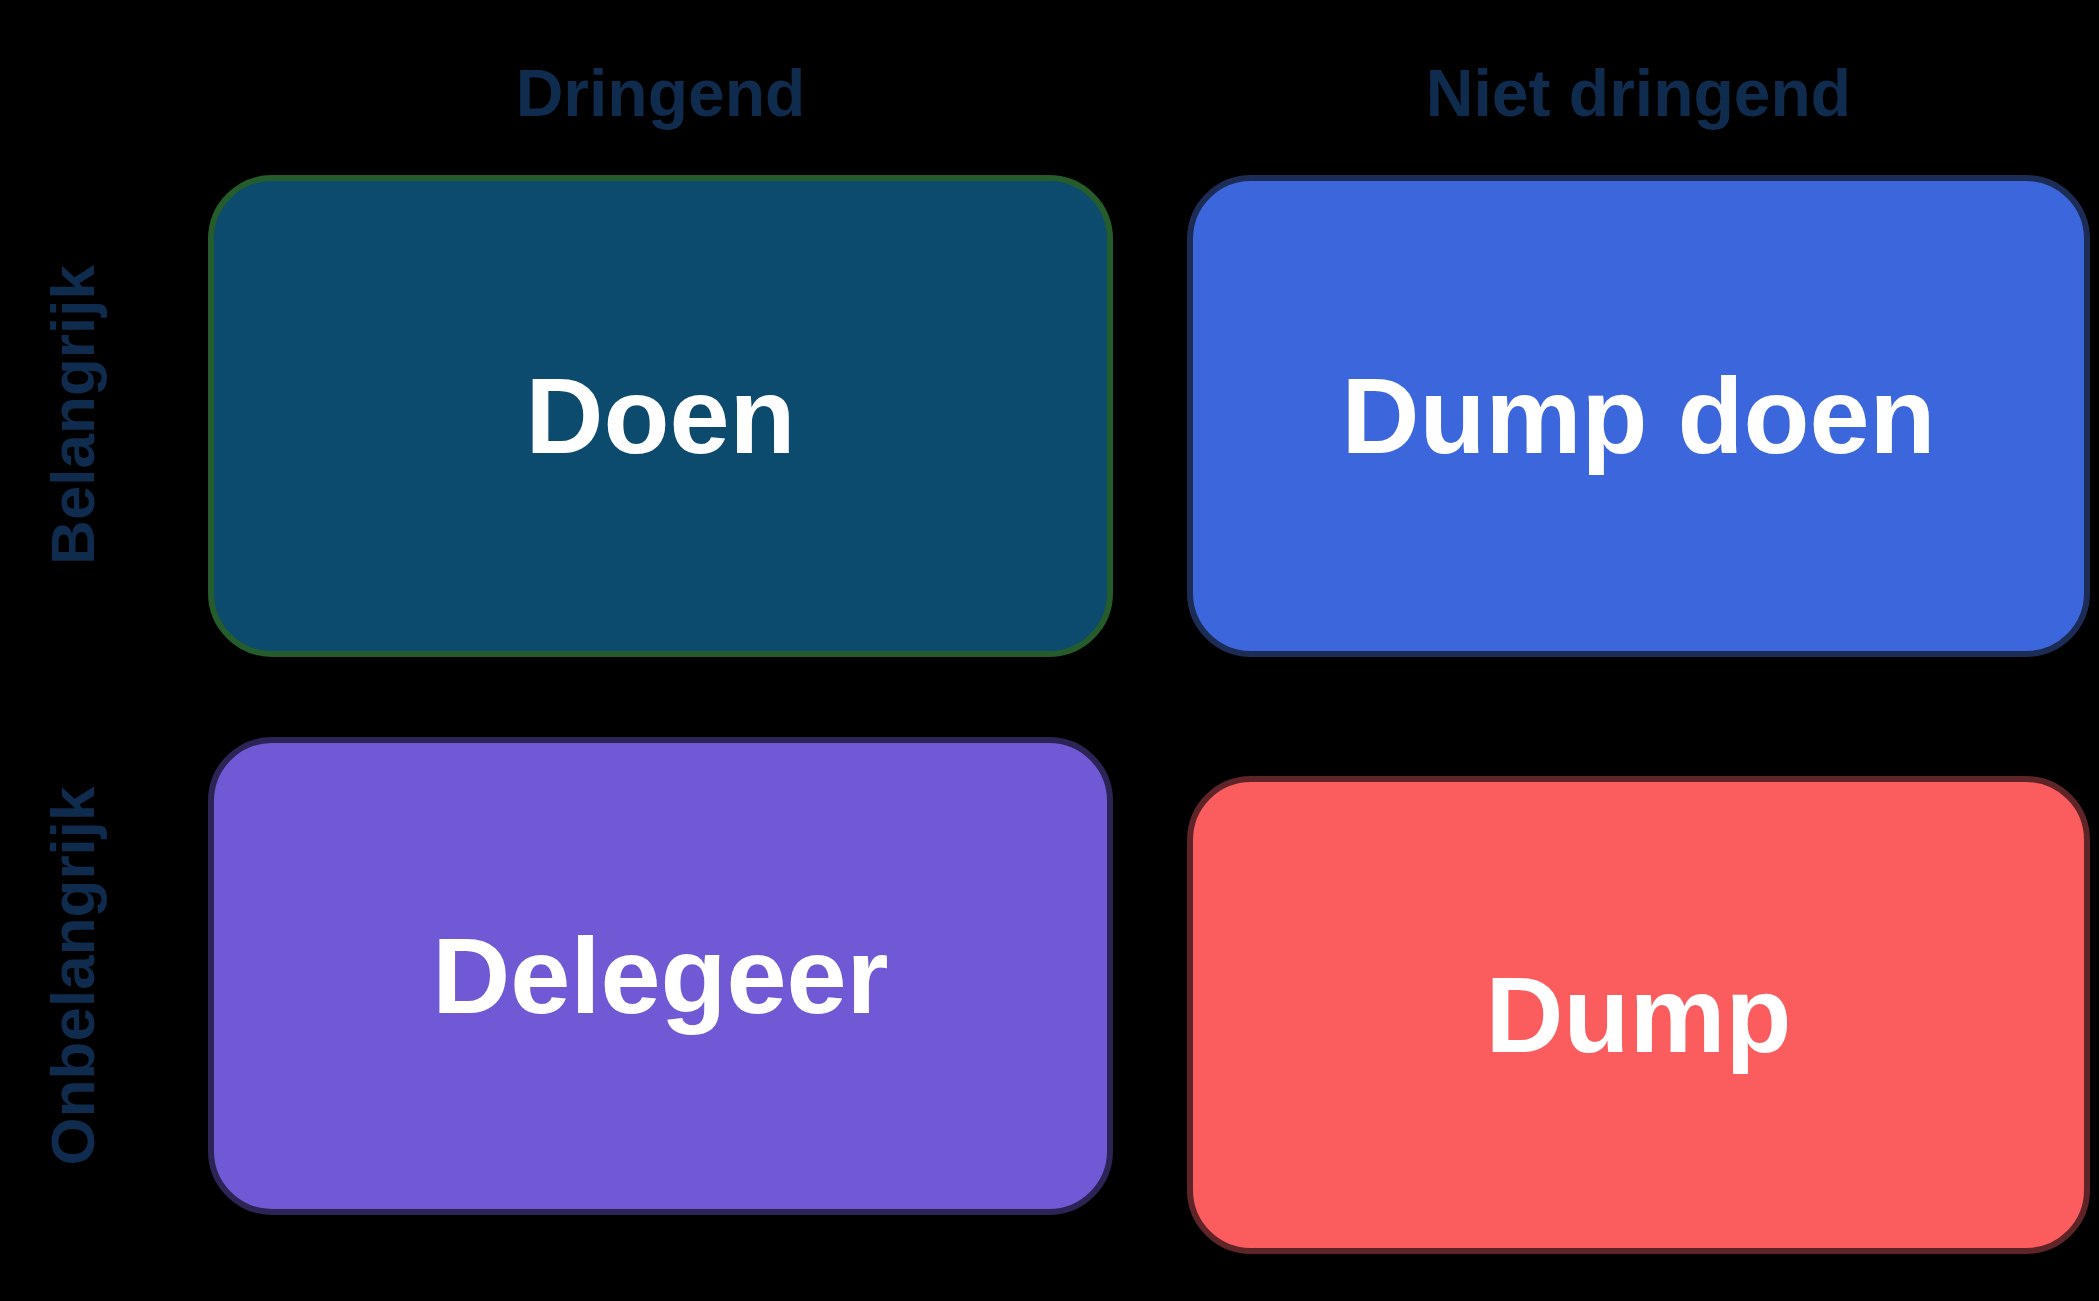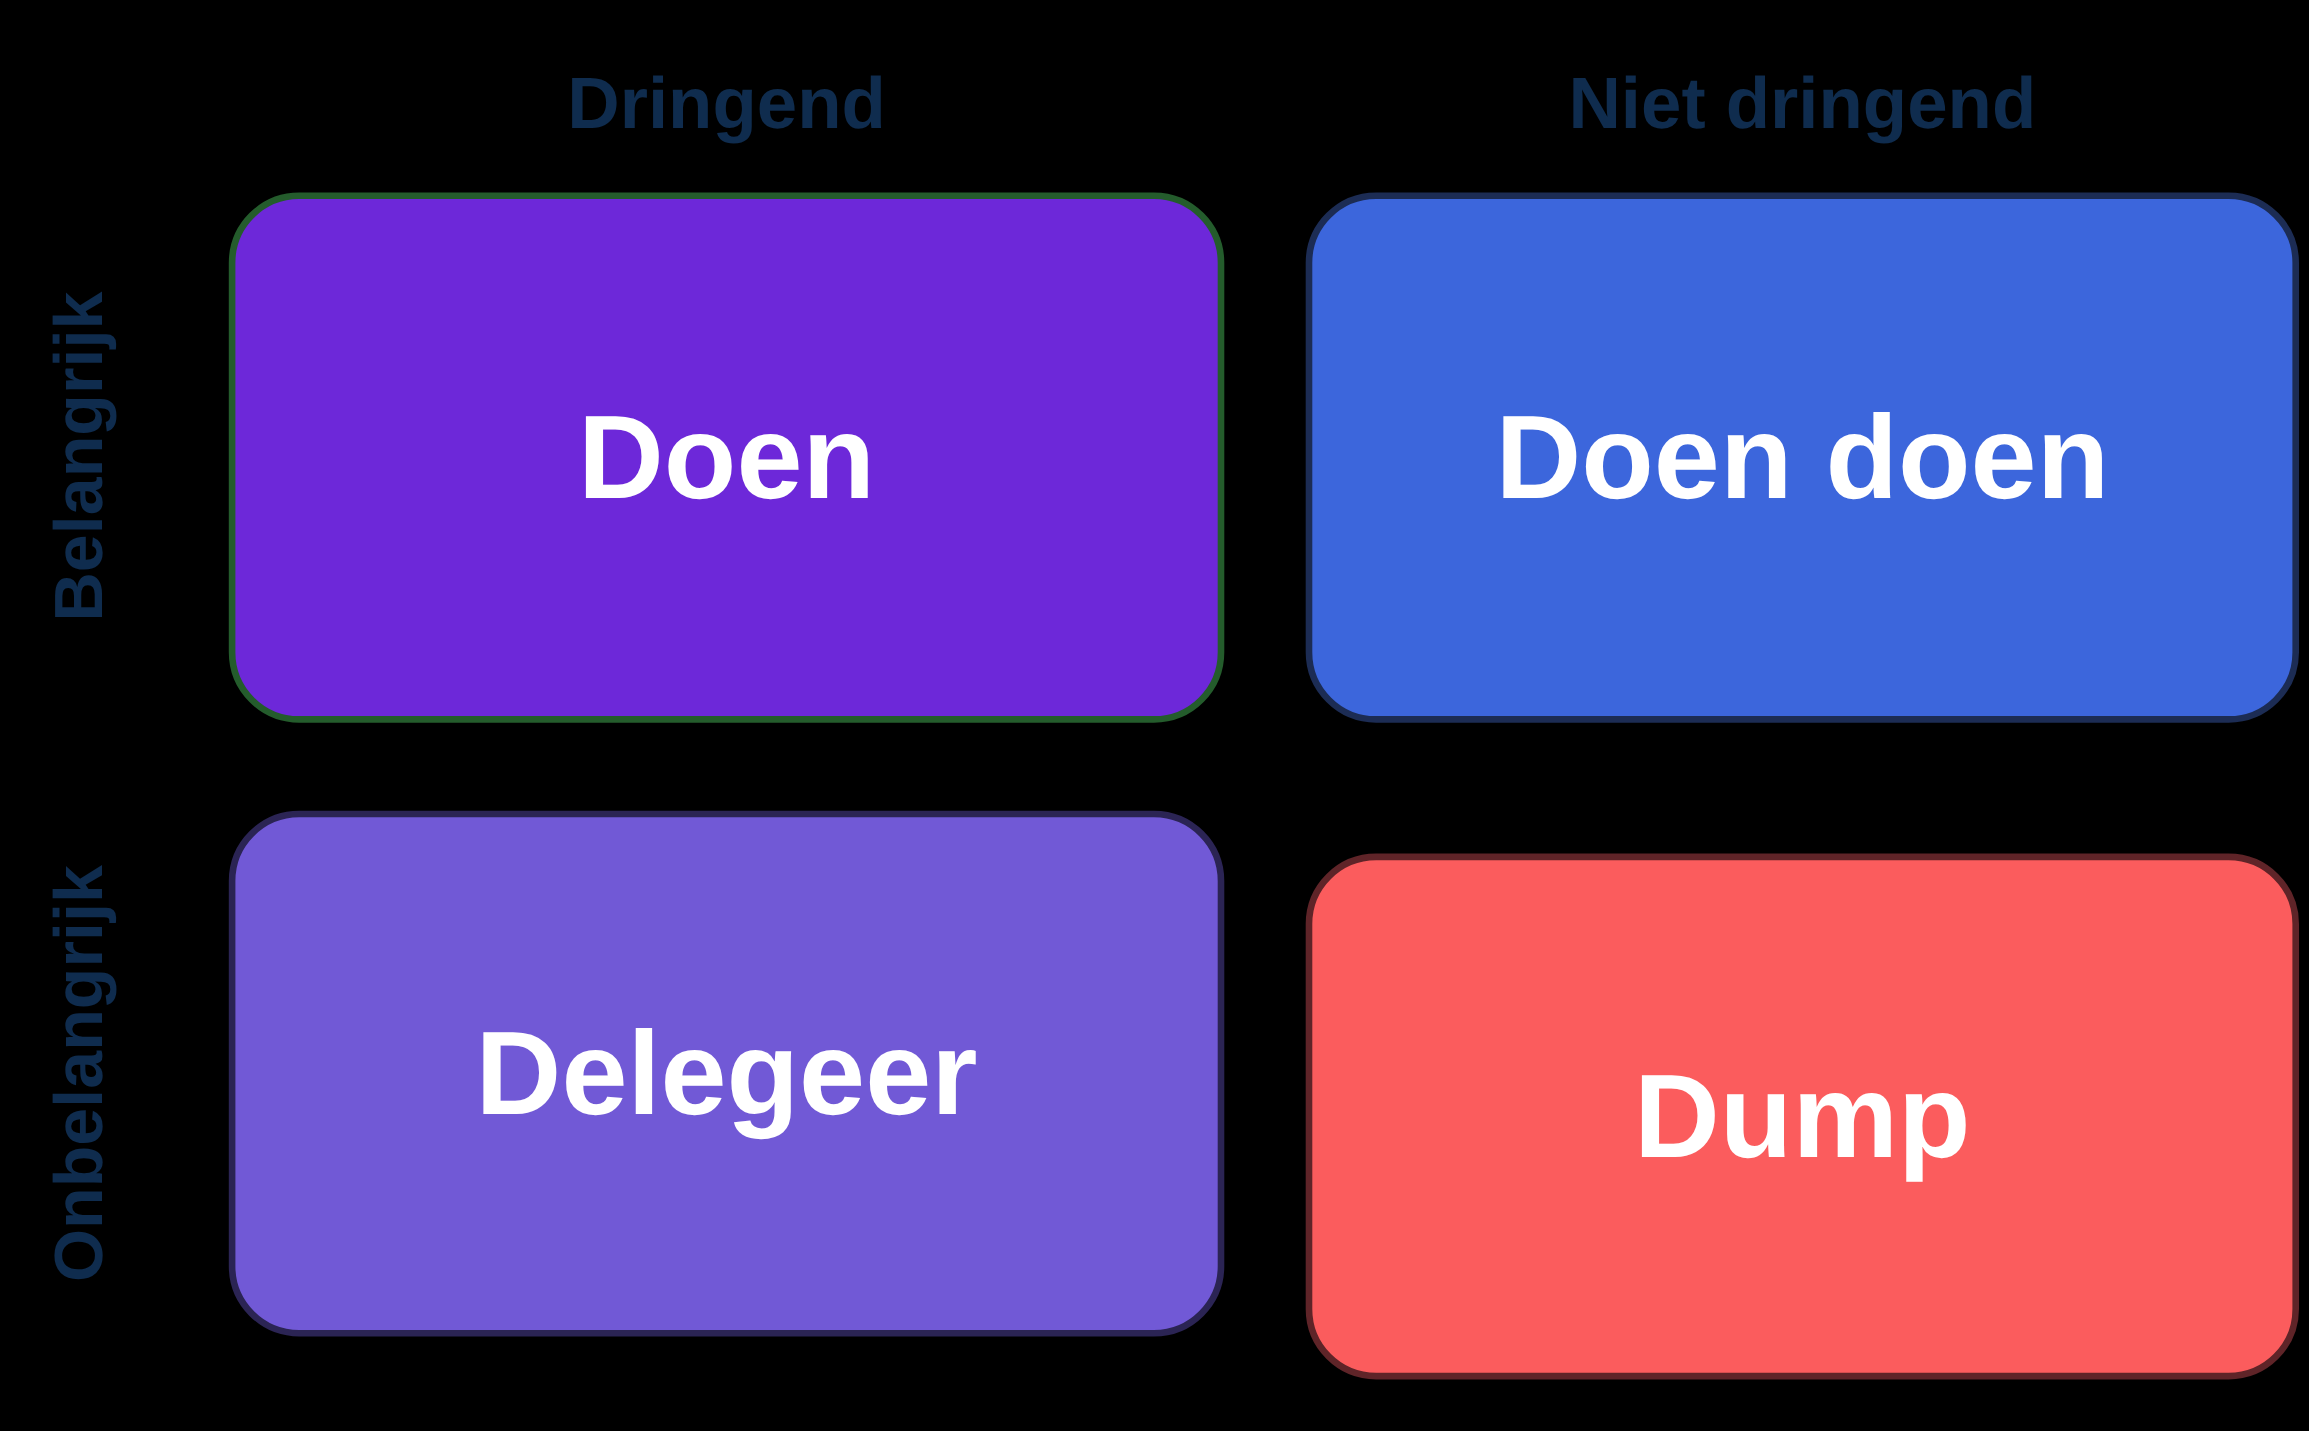--- a/index.html
+++ b/index.html
@@ -61,26 +61,26 @@
 <div class="canvas">
 
   <div class="col-header c0">Dringend</div>
 
   <div class="col-header c1">Niet dringend</div>
 
   <div class="row-header r0">Belangrijk</div>
 
   <div class="row-header r1">Onbelangrijk</div>
 
-  <div class="quadrant q0" style="background: #6d28d9; border-color: rgb(36, 92, 44);">
+  <div class="quadrant q0" style="background: #0c4a6e; border-color: rgb(36, 92, 44);">
     <span class="q-label">Doen</span>
   </div>
 
   <div class="quadrant q1" style="background: rgb(60, 102, 220); border-color: rgb(28, 44, 84);">
-    <span class="q-label">Doen doen</span>
+    <span class="q-label">Dump doen</span>
   </div>
 
   <div class="quadrant q2" style="background: rgb(113, 89, 214); border-color: rgb(43, 36, 84);">
     <span class="q-label">Delegeer</span>
   </div>
 
   <div class="quadrant q3" style="background: rgb(251, 92, 93); border-color: rgb(95, 36, 40);">
     <span class="q-label">Dump</span>
   </div>
 

